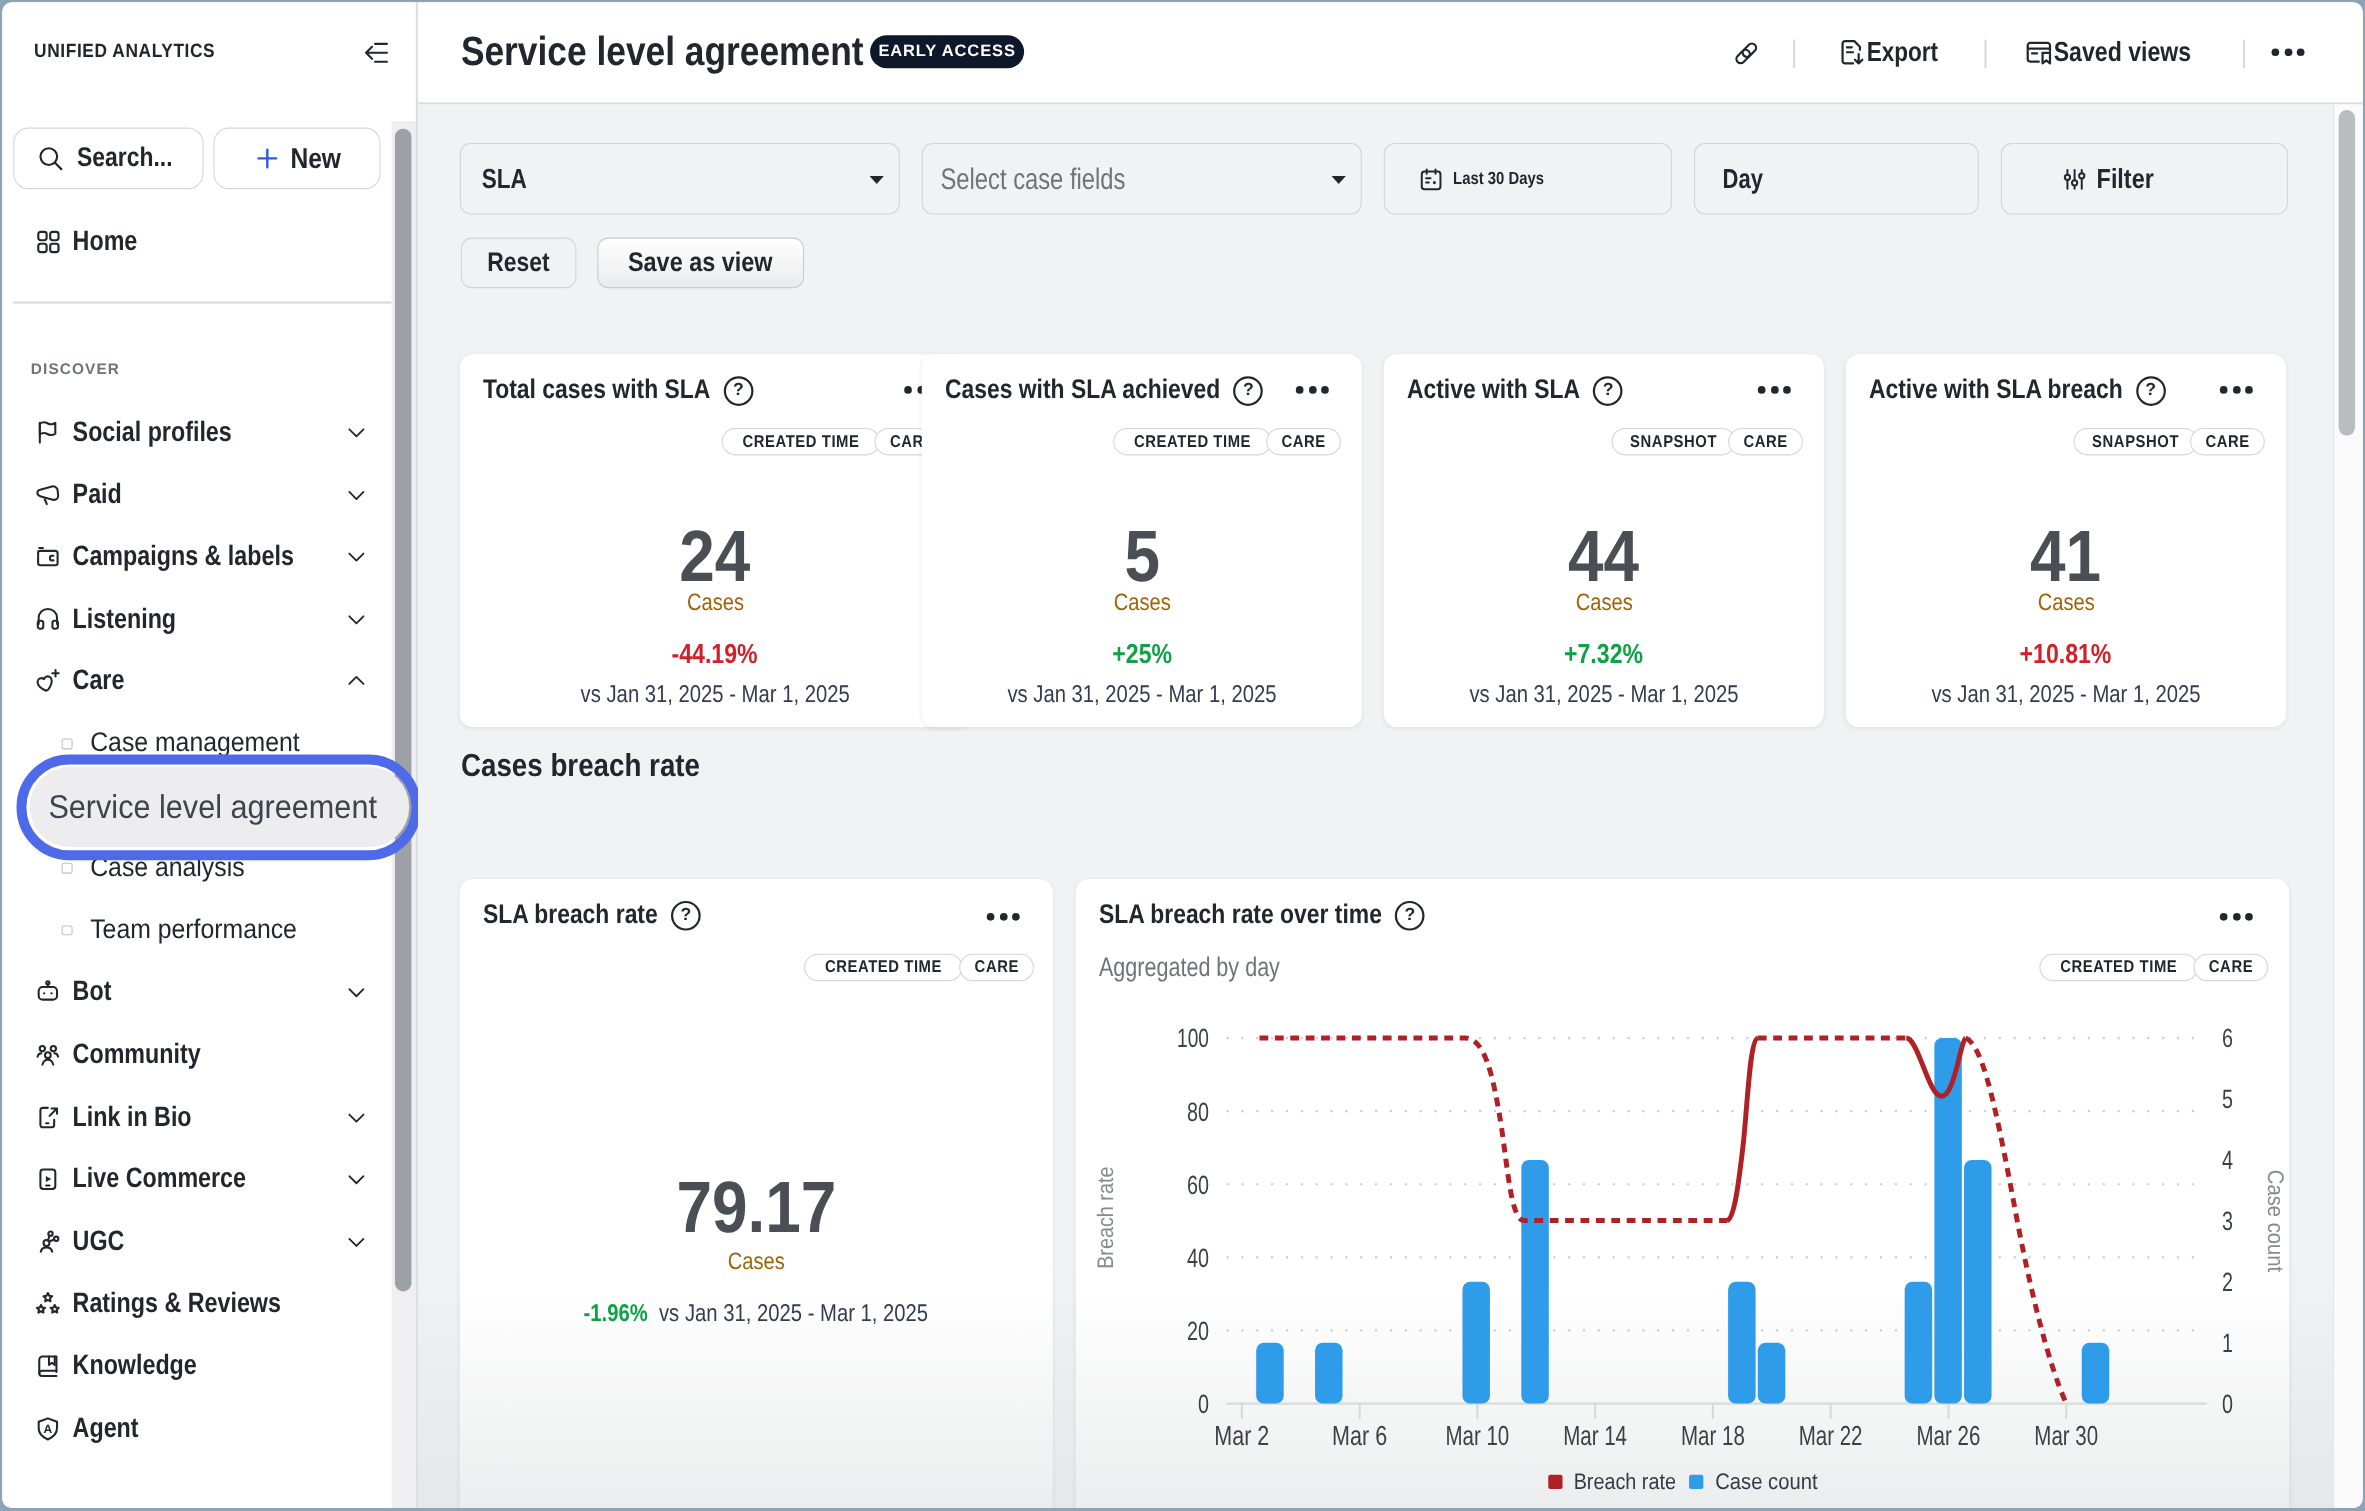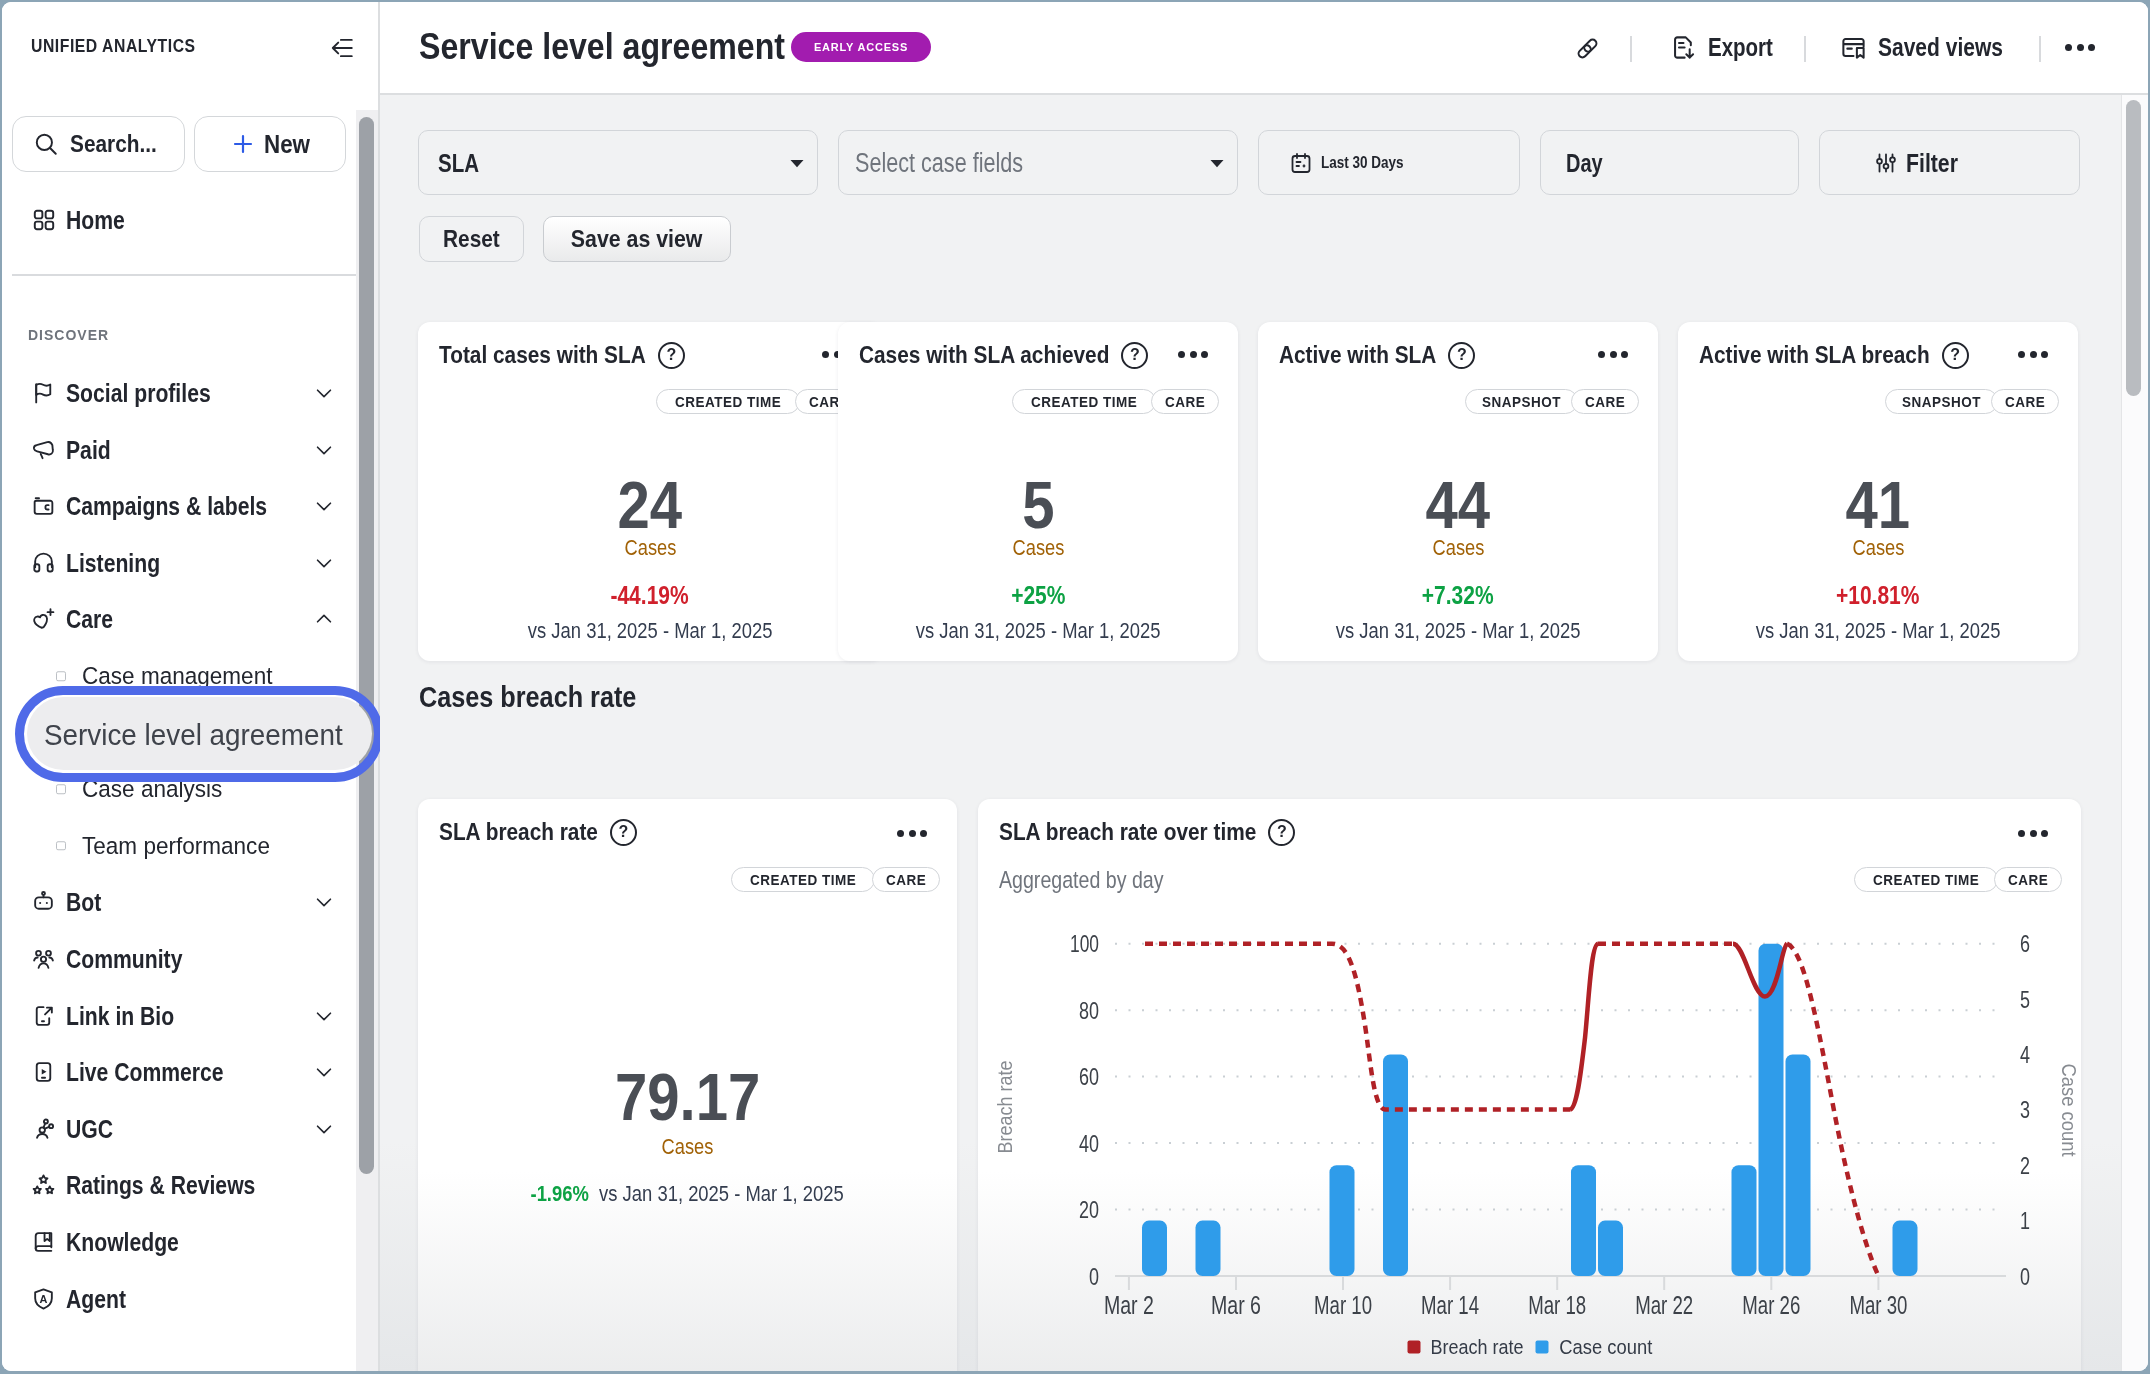--- a/index.html
+++ b/index.html
@@ -29,21 +29,21 @@
 .bignum{position:absolute;left:0;width:100%;text-align:center;font-size:66px;font-weight:700;color:#4a4e55;transform:translateY(-50%)}
 .bignum i{font-style:normal;display:inline-block;transform:scaleX(.88);transform-origin:50% 50%}
 .caseslbl{position:absolute;left:0;width:100%;text-align:center;font-size:21.5px;color:#a16207;transform:translateY(-50%)}
 .caseslbl i{font-style:normal;display:inline-block;transform:scaleX(.85);transform-origin:50% 50%}
 .pct{position:absolute;left:0;width:100%;text-align:center;font-size:25px;font-weight:700;transform:translateY(-50%)}
 .pct i{font-style:normal;display:inline-block;transform:scaleX(.84);transform-origin:50% 50%}
 .vsline{position:absolute;left:0;width:100%;text-align:center;font-size:22px;color:#333c4e;transform:translateY(-50%)}
 .vsline i{font-style:normal;display:inline-block;transform:scaleX(.837);transform-origin:50% 50%;white-space:nowrap}
 .red{color:#d0202c}.green{color:#0da244}
 .fbox{position:absolute;top:130px;height:65px;border:1.5px solid #d2d5d9;border-radius:10px;box-sizing:border-box}
-.hbtn{position:absolute;top:2px;height:91px;display:flex;align-items:center;gap:11px;font-size:25px;font-weight:700;color:#23262e}
+.hbtn{position:absolute;top:2px;height:91px;display:flex;align-items:center;font-size:25px;font-weight:700;color:#23262e}
 .hsep{position:absolute;top:36px;width:1.5px;height:26px;background:#d8dadd}
 </style></head>
 <body>
 <div class="frame">
     <div class="stage">
 
 <div class="a" style="left:2px;top:2px;width:376px;height:1369px;background:#fff"></div>
 <div class="a" style="left:356px;top:110px;width:22px;height:1261px;background:#efeff1"></div>
 <div class="a" style="left:359px;top:117px;width:15px;height:1057px;background:#9da1a7;border-radius:8px"></div>
 <div class="a" style="left:378px;top:2px;width:2px;height:1369px;background:#dcdee0"></div>
@@ -226,21 +226,21 @@
 <div class="a" style="left:27px;top:697px;width:345px;height:73px;background:#ededef;border-radius:37px"></div>
 <div class="a vc" style="left:44px;top:735px;font-size:30px;font-weight:400;color:#3f434b"><span class="sx" style="transform:scaleX(.928)">Service level agreement</span></div>
 
 <div class="a" style="left:380px;top:2px;width:1768px;height:91px;background:#fff"></div>
 <div class="a" style="left:380px;top:93px;width:1768px;height:1.5px;background:#dcdee0"></div>
 <div class="a" style="left:380px;top:94.5px;width:1741px;height:1277px;background:linear-gradient(#f1f2f3 82%,#e5e7e9 100%)"></div>
 <div class="a" style="left:2121px;top:94.5px;width:27px;height:1277px;background:#fbfbfc;border-left:1px solid #e4e5e7;box-sizing:border-box"></div>
 <div class="a" style="left:2126px;top:100px;width:15px;height:296px;background:#b9bcc0;border-radius:8px"></div>
 
 <div class="a vc" style="left:419px;top:47px;font-size:37px;font-weight:700"><span class="sx" style="transform:scaleX(.868)">Service level agreement</span></div>
-<div class="a" style="left:791px;top:32px;width:140px;height:30px;background:#a21caf;border-radius:15px;color:#fff;font-size:11px;font-weight:700;letter-spacing:.8px;text-align:center;line-height:30px">EARLY ACCESS</div>
+<div class="a" style="left:791px;top:32px;width:140px;height:30px;background:#0f172a;border-radius:15px;color:#fff;font-size:15px;font-weight:700;letter-spacing:.8px;text-align:center;line-height:30px">EARLY ACCESS</div>
 
 <svg class="a ic" style="left:1574px;top:35px" width="27" height="27" viewBox="0 0 24 24" stroke-width="2.1">
         <g transform="rotate(-45 12 12)">
           <rect x="2.2" y="8.6" width="12.4" height="6.8" rx="3.4"></rect>
           <rect x="9.4" y="8.6" width="12.4" height="6.8" rx="3.4"></rect>
         </g>
       </svg>
 <div class="hsep" style="left:1630px"></div>
 <div class="hbtn" style="left:1670px">
   <svg class="ic" width="27" height="27" viewBox="0 0 24 24" stroke-width="2">

